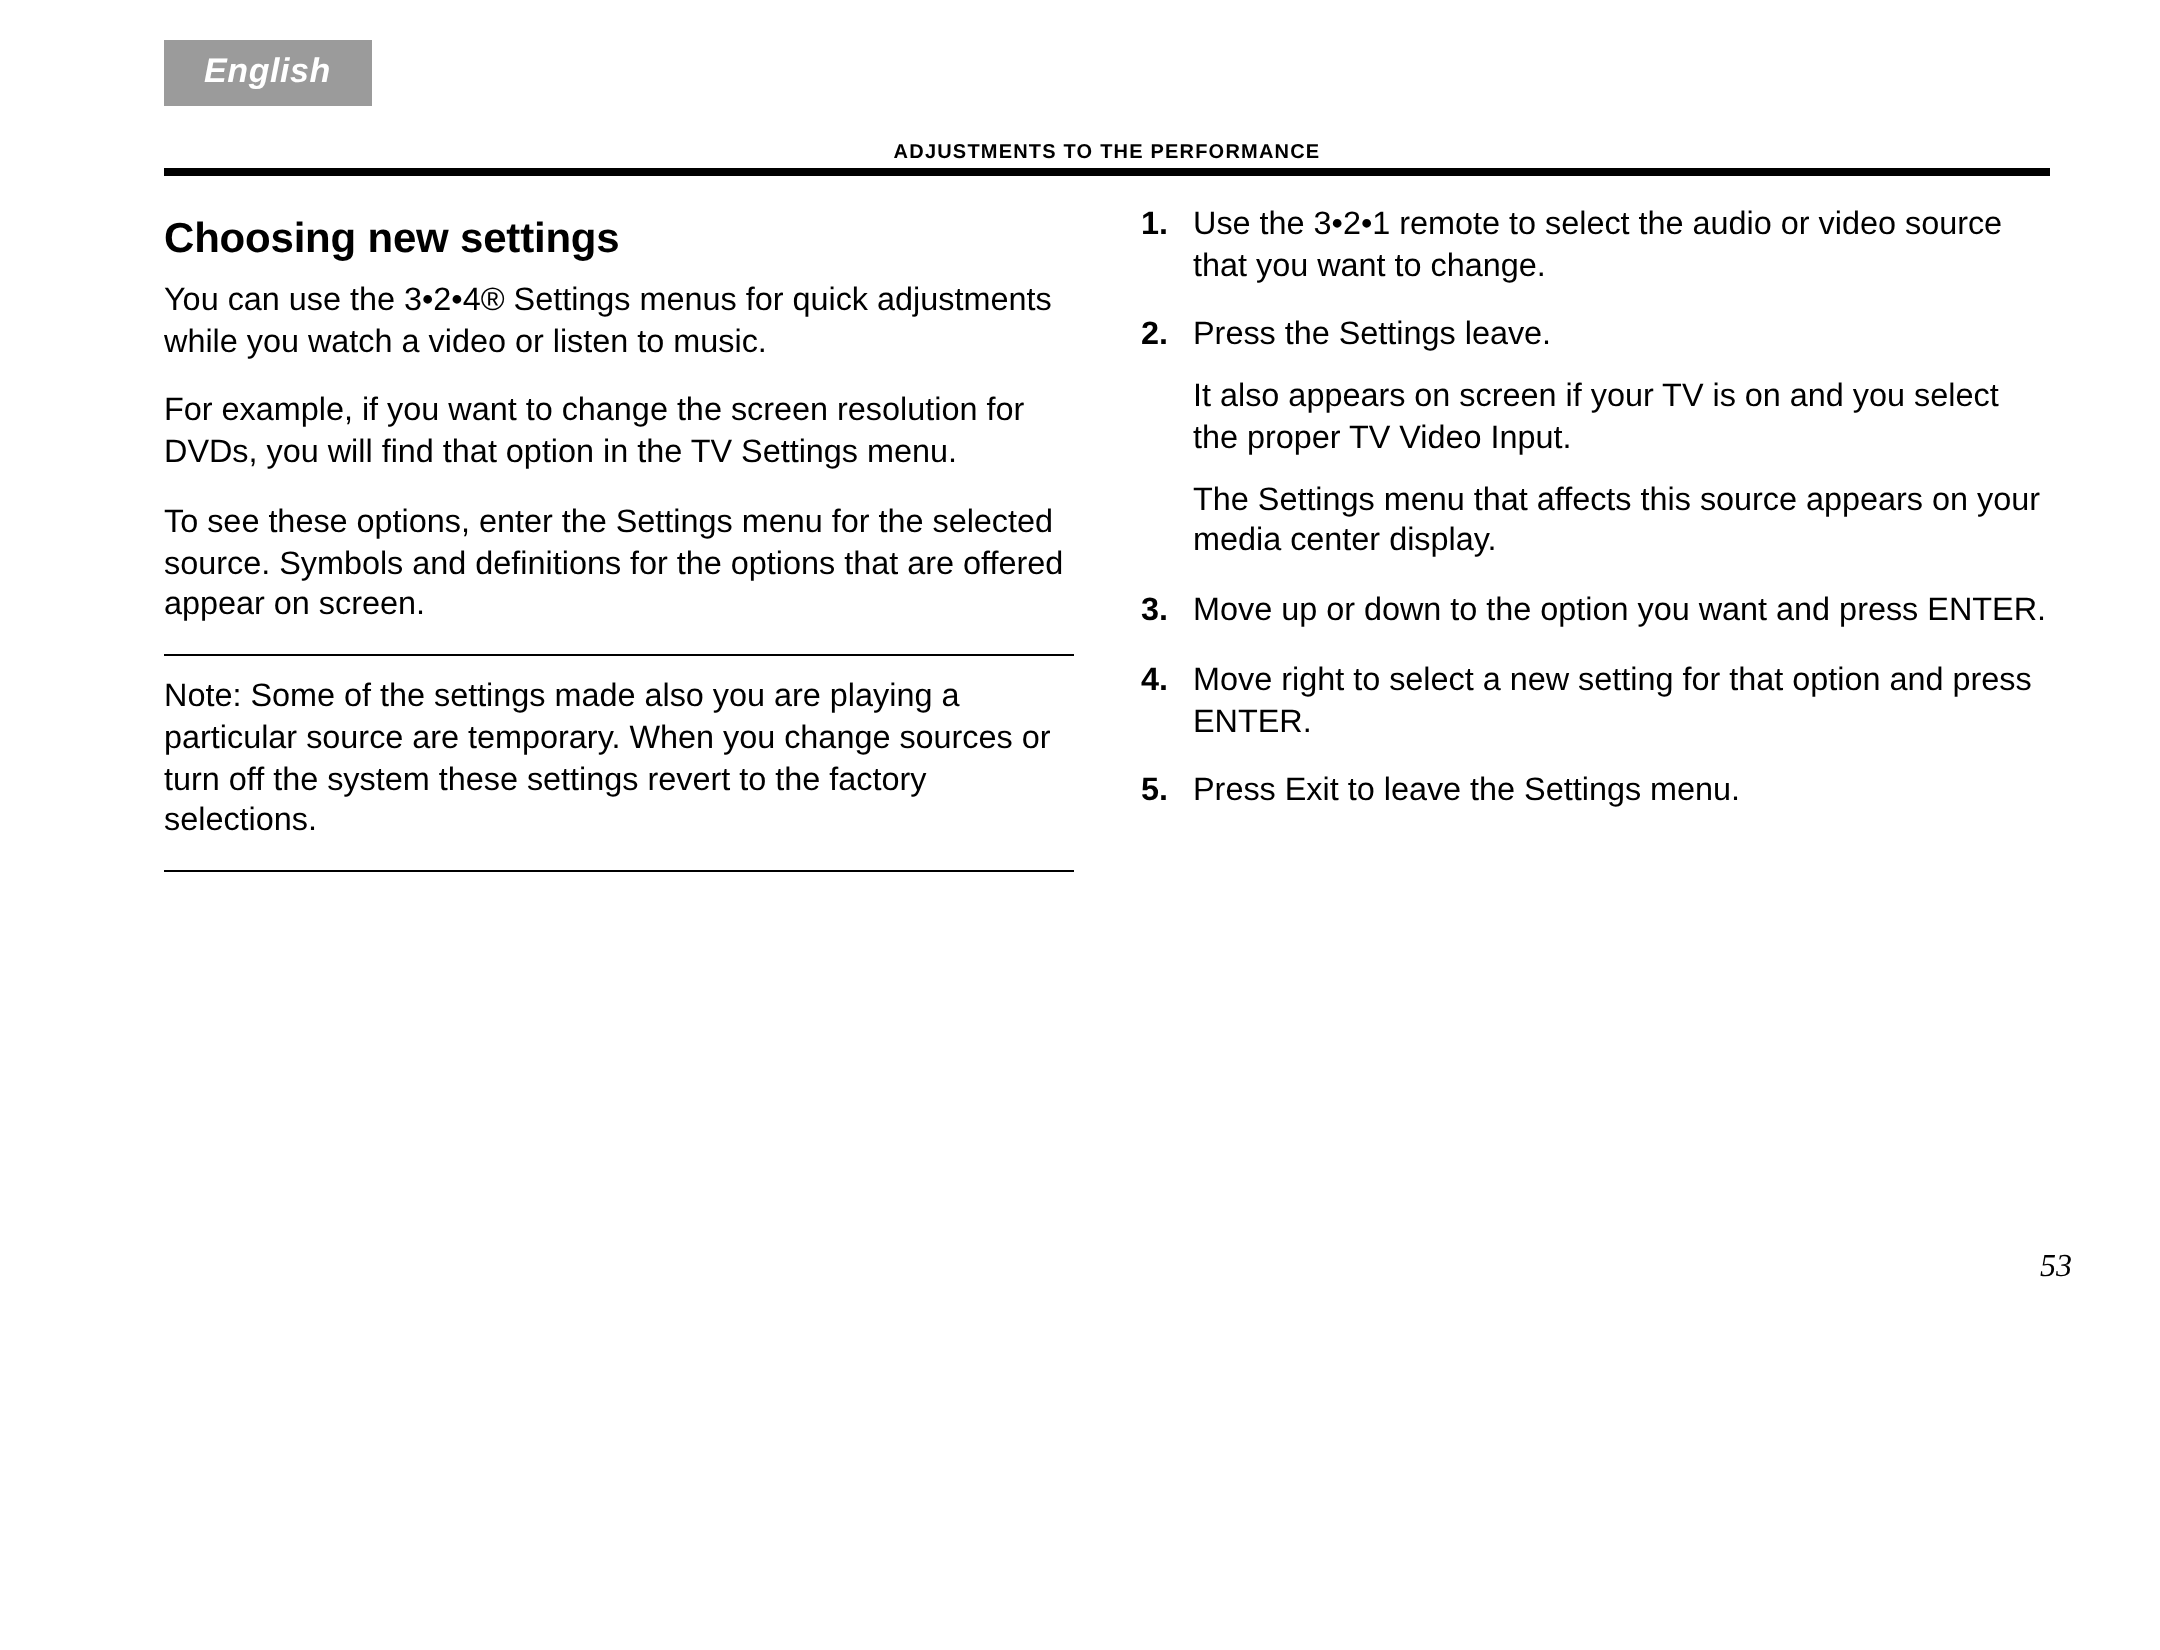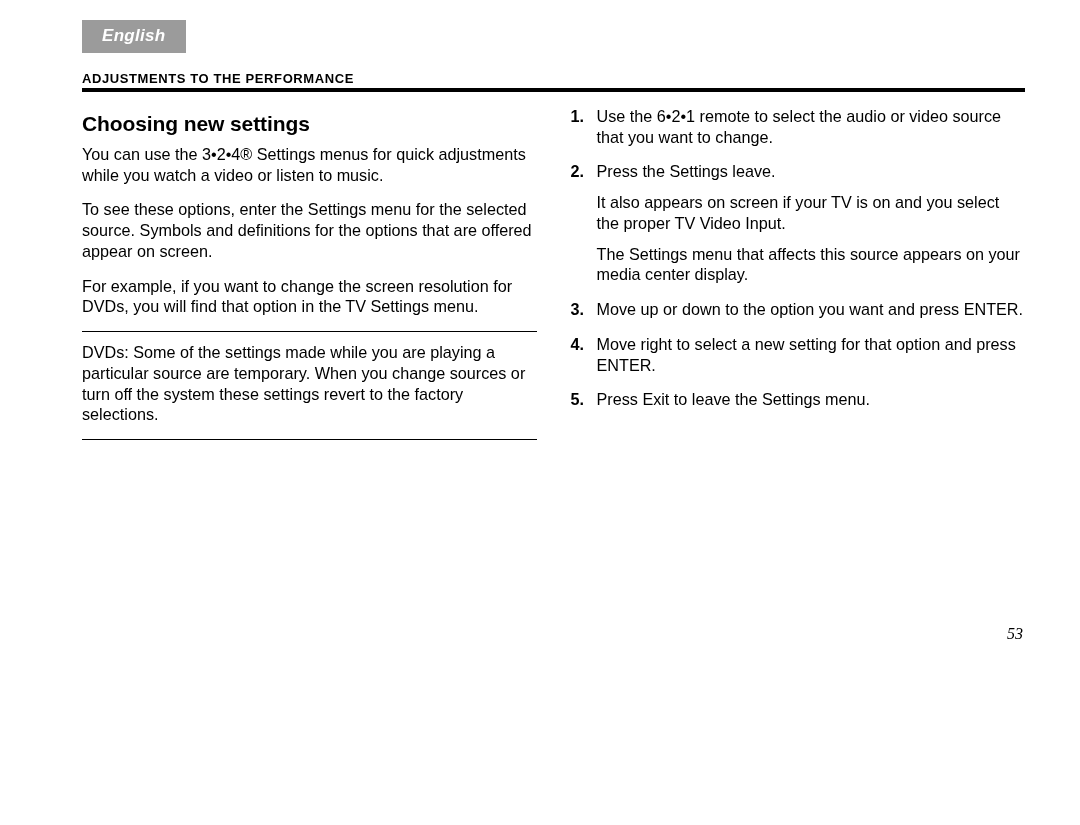--- a/index.html
+++ b/index.html
@@ -23,22 +23,22 @@
     background: #9b9b9b;
     color: #fff;
     display: inline-block;
     padding: 6px 20px 7px 20px;
     font-weight: bold;
     font-style: italic;
     font-size: 17px;
     letter-spacing: 0.3px;
   }
   .section-label {
-    text-align: left;
-    font-size: 13px;
+    text-align: center;
+    font-size: 10px;
     font-weight: bold;
     letter-spacing: 0.6px;
     font-variant: small-caps;
     text-transform: uppercase;
     margin-top: 18px;
     margin-bottom: 2px;
   }
   .rule {
     border: 0;
     border-top: 4px solid #000;
@@ -86,21 +86,21 @@
     left: 0;
     top: 0;
     font-weight: bold;
   }
   .sub {
     display: block;
     margin-top: 10px;
   }
   .page-number {
     position: absolute;
-    right: 57px;
+    right: 44px;
     bottom: 20px;
     font-style: italic;
     font-size: 16px;
     font-family: Georgia, 'Times New Roman', serif;
   }
 </style>
 </head>
 <body>
 
 <div class="page">
@@ -108,32 +108,32 @@
   <div class="lang-tab">English</div>
 
   <div class="section-label">Adjustments to the performance</div>
   <hr class="rule">
 
   <div class="columns">
 
     <div class="col">
       <h2>Choosing new settings</h2>
       <p>You can use the 3•2•4® Settings menus for quick adjustments while you watch a video or listen to music.</p>
+      <p>For example, if you want to change the screen resolution for DVDs, you will find that option in the TV Settings menu.</p>
       <p>To see these options, enter the Settings menu for the selected source. Symbols and definitions for the options that are offered appear on screen.</p>
-      <p>For example, if you want to change the screen resolution for DVDs, you will find that option in the TV Settings menu.</p>
       <hr class="thin-rule">
-      <p>DVDs:  Some of the settings made while you are playing a particular source are temporary. When you change sources or turn off the system these settings revert to the factory selections.</p>
+      <p>Note:  Some of the settings made also you are playing a particular source are temporary. When you change sources or turn off the system these settings revert to the factory selections.</p>
       <hr class="thin-rule">
     </div>
 
     <div class="col">
       <ol class="steps">
         <li>
           <span class="num">1.</span>
-          <span>Use the 6•2•1 remote to select the audio or video source that you want to change.</span>
+          <span>Use the 3•2•1 remote to select the audio or video source that you want to change.</span>
         </li>
         <li>
           <span class="num">2.</span>
           <span>Press the Settings leave.</span>
           <span class="sub">It also appears on screen if your TV is on and you select the proper TV Video Input.</span>
           <span class="sub">The Settings menu that affects this source appears on your media center display.</span>
         </li>
         <li>
           <span class="num">3.</span>
           <span>Move up or down to the option you want and press ENTER.</span>

